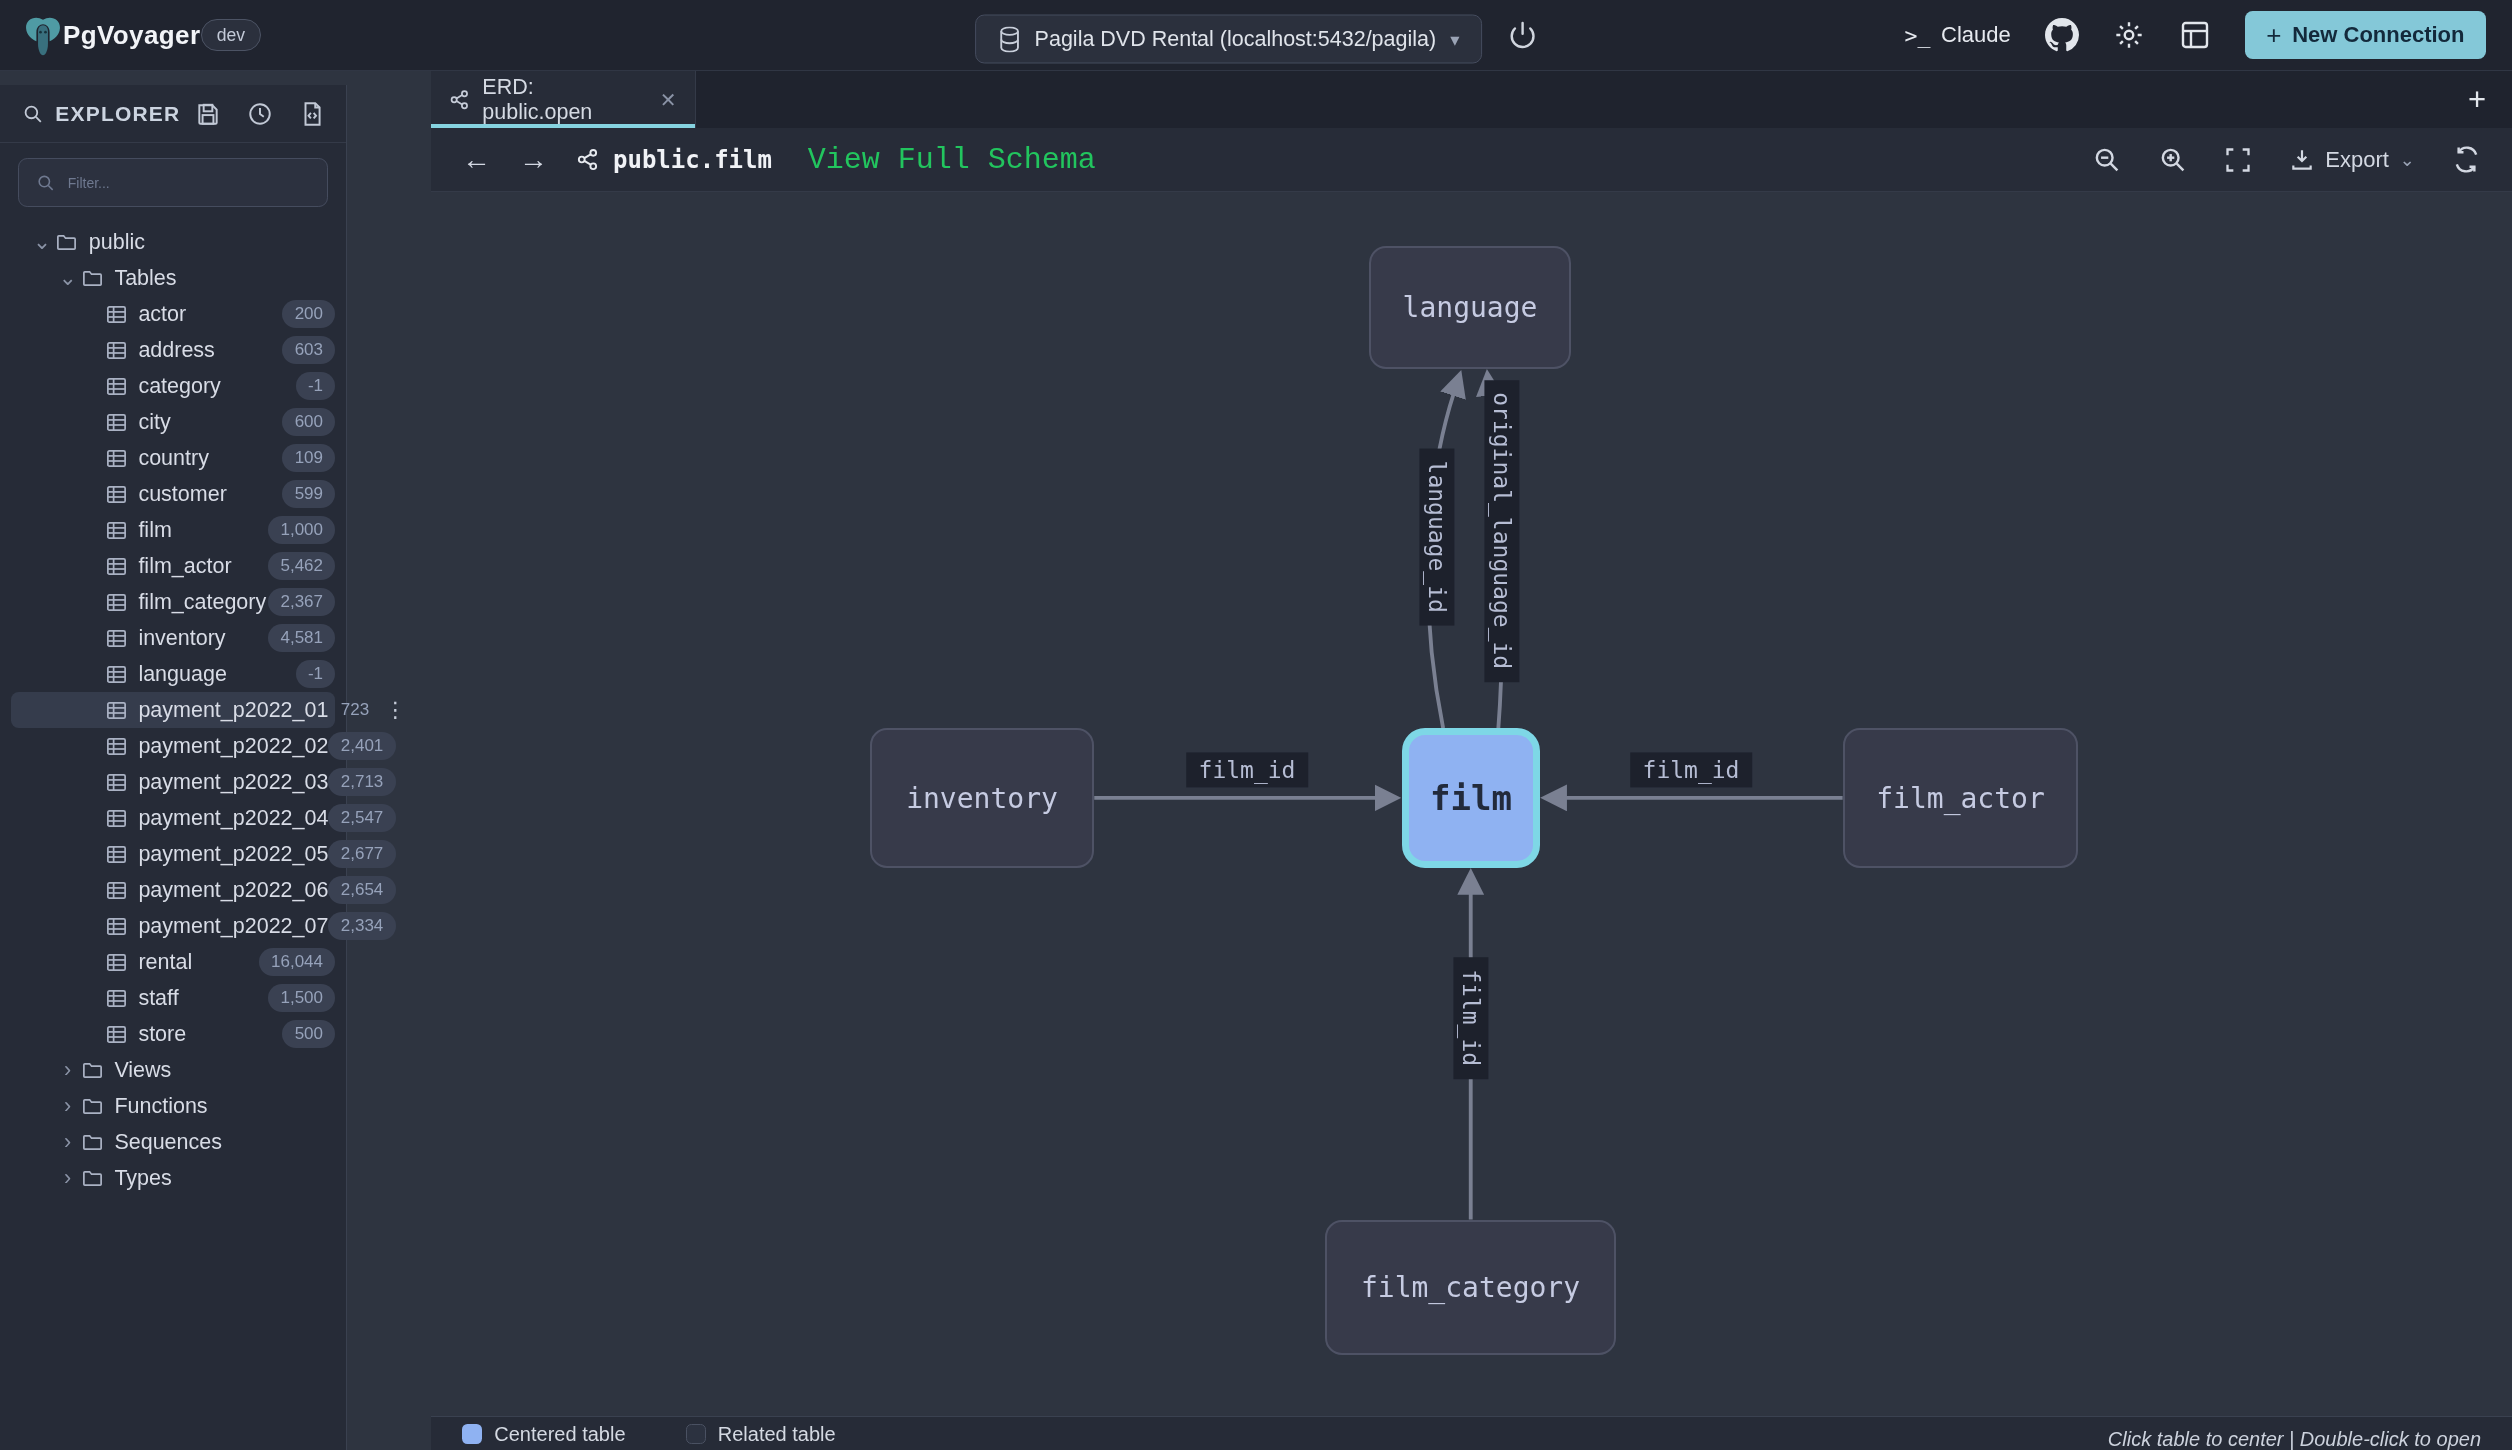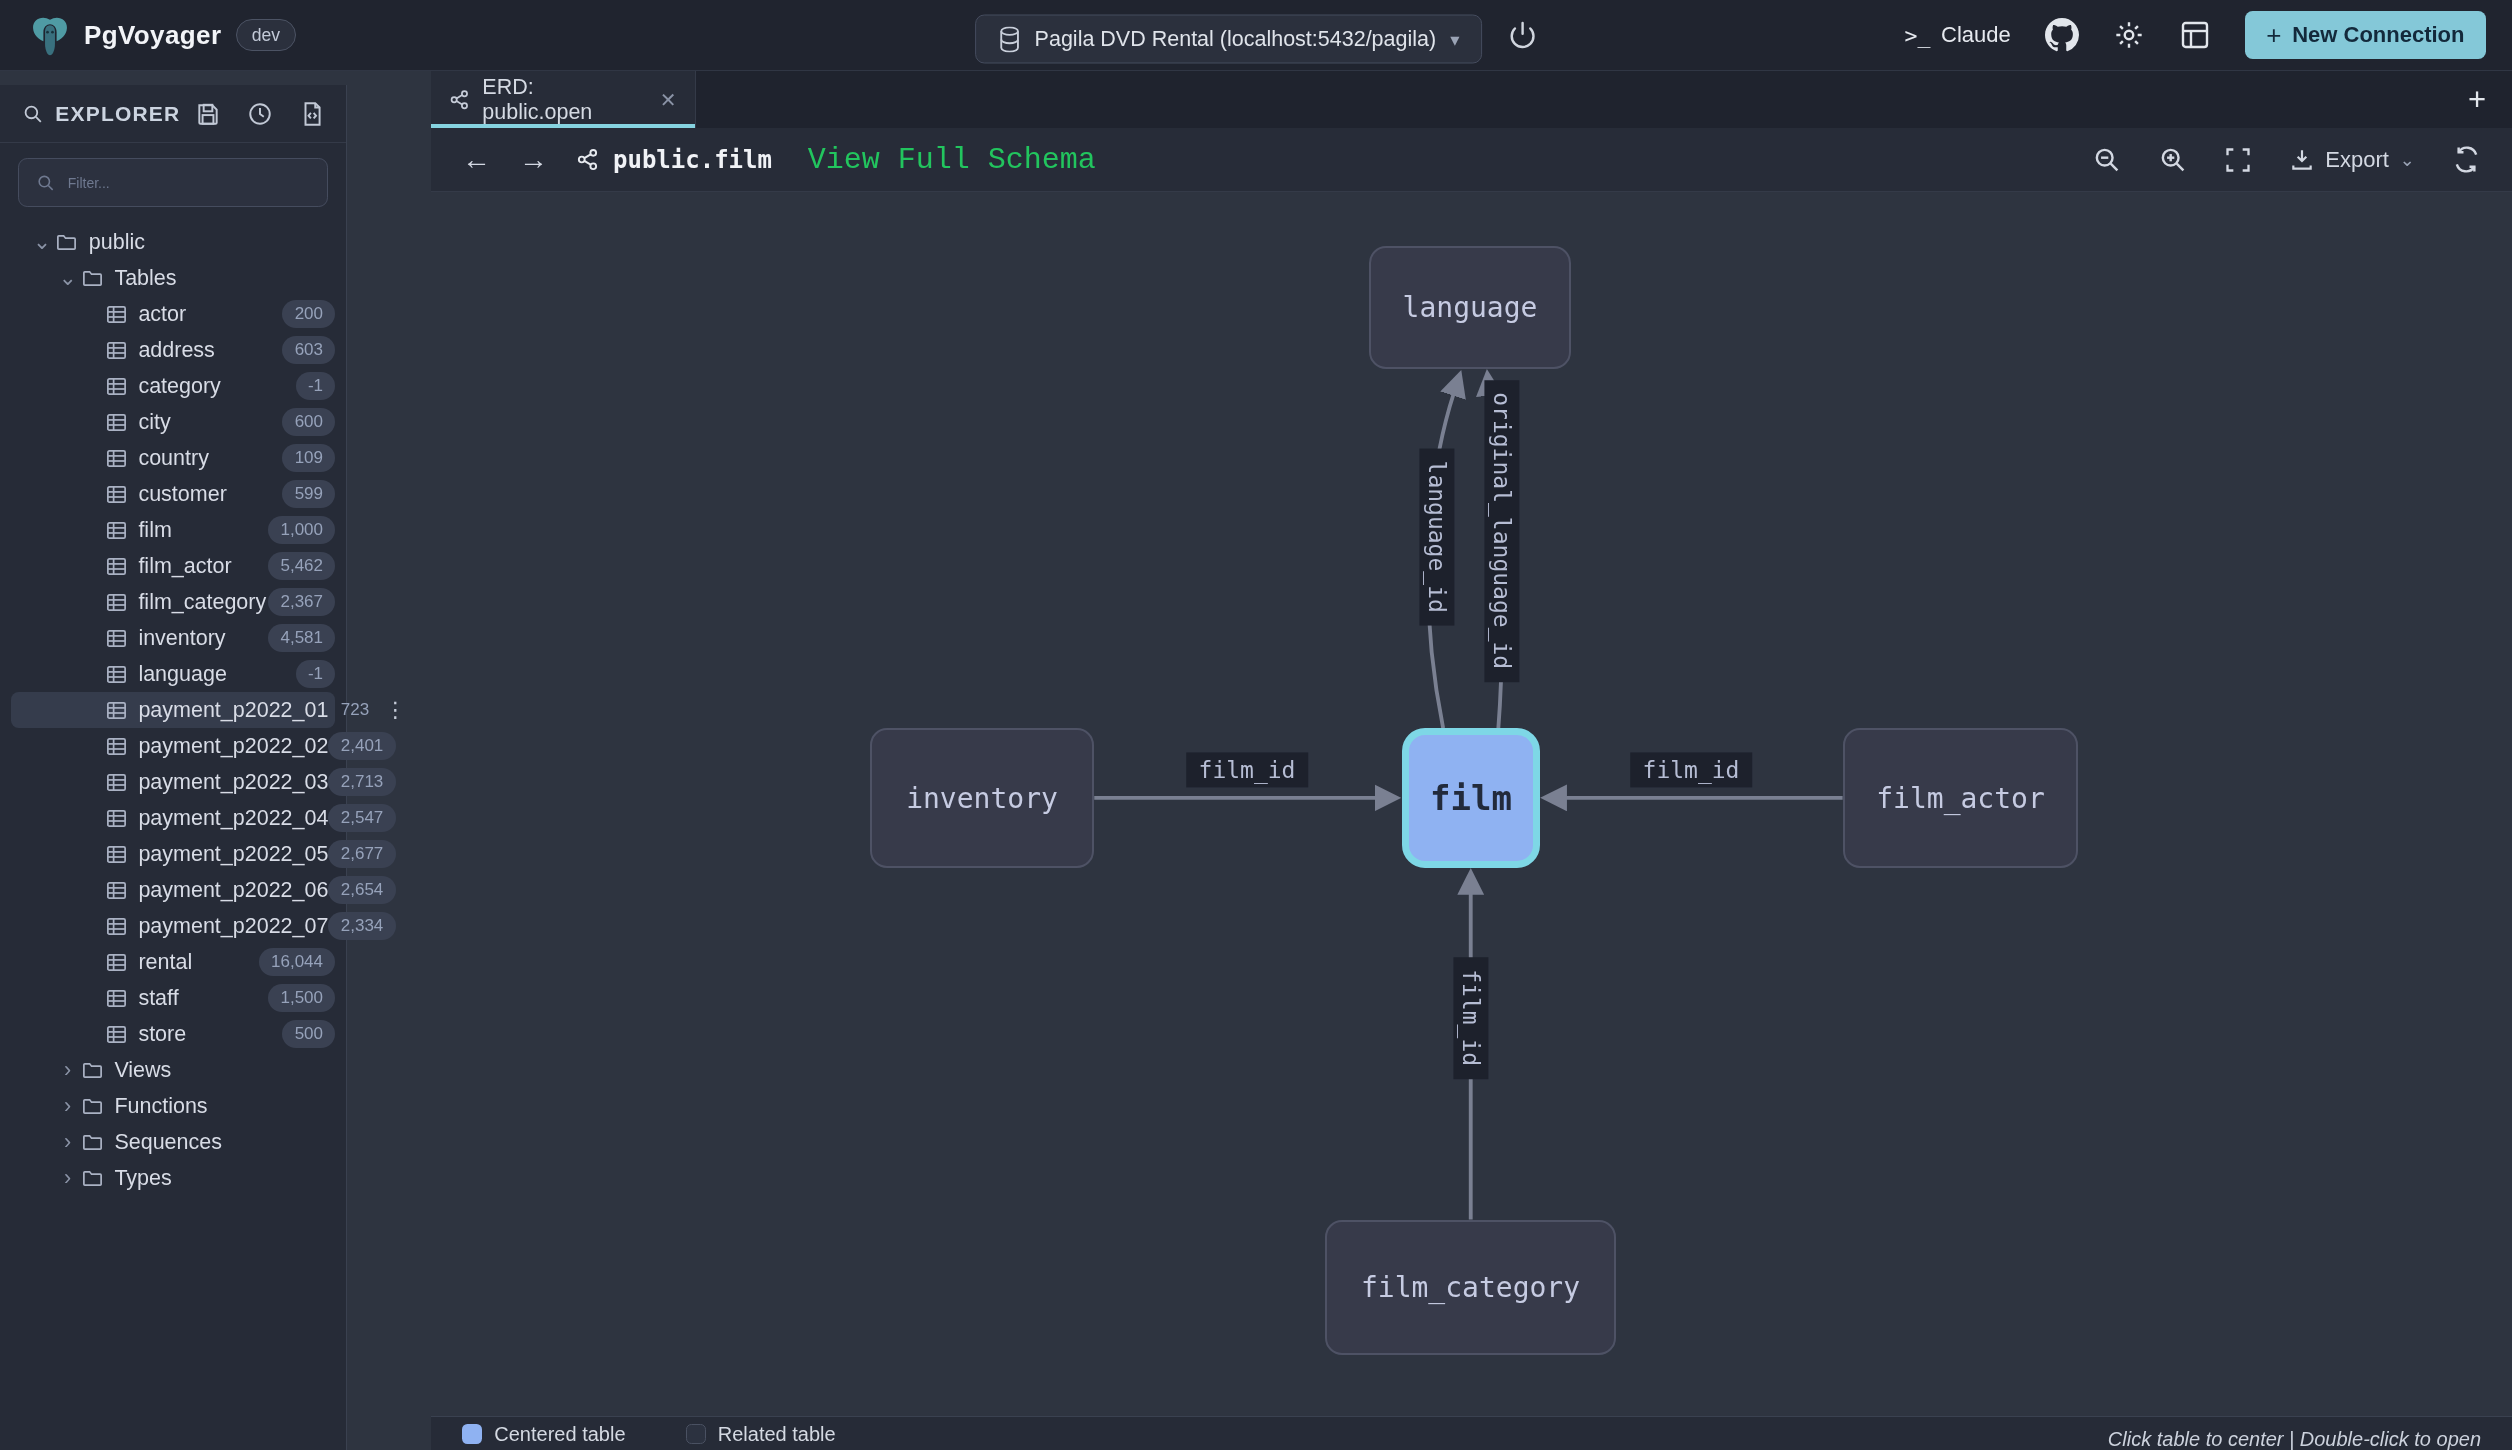--- a/index.html
+++ b/index.html
@@ -4,21 +4,21 @@
 <style>
   * { margin:0; padding:0; box-sizing:border-box; }
   html,body { width:2512px; height:1451px; overflow:hidden; background:#2e3440;
               font-family:"Liberation Sans", sans-serif; }
   .mono { font-family:"DejaVu Sans Mono", monospace; }
 
   
   .topbar { position:absolute; left:0; top:0; width:2512px; height:71px;
             background:#20242f; border-bottom:1.5px solid #303644;
             display:flex; align-items:center; }
-  .brand { display:flex; align-items:center; gap:14px; padding-left:30px; }
+  .brand { display:flex; align-items:center; padding-left:23px; }
   .brand-name { color:#f2f4f8; font-size:26px; font-weight:bold; letter-spacing:0.4px; }
   .env-badge { border:1.5px solid #4c5364; background:#2b303d; color:#c3cad8;
                font-size:17.6px; padding:4.6px 15.3px; border-radius:766px; }
   .conn-wrap { position:absolute; left:50%; top:50%; transform:translate(-50%,-50%);
                display:flex; align-items:center; gap:26px; }
   .conn-select { display:flex; align-items:center; gap:14px; background:#2b303d;
                  border:1.5px solid #454c5e; border-radius:9.2px; height:49px;
                  padding:0 21.5px; color:#dfe3ea; font-size:21.5px; cursor:pointer;margin-top:8px; }
   .chev { color:#9aa3b5; font-size:18.4px; }
   .icon-btn { background:none; border:none; color:#d0d5de; cursor:pointer;

